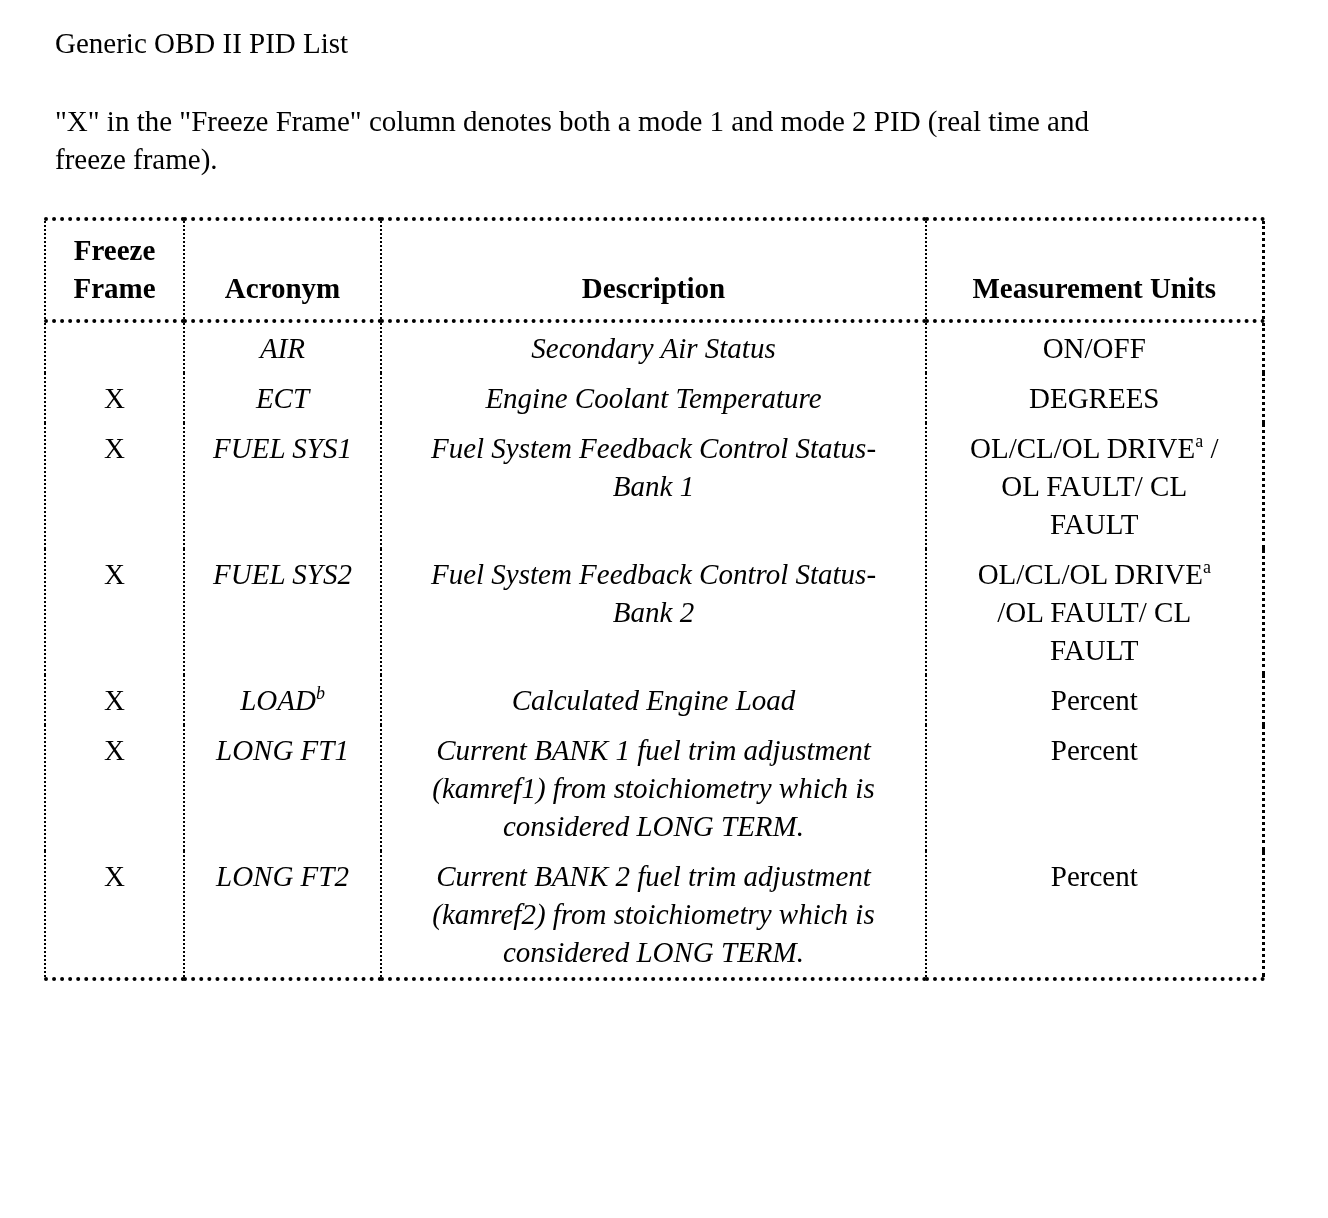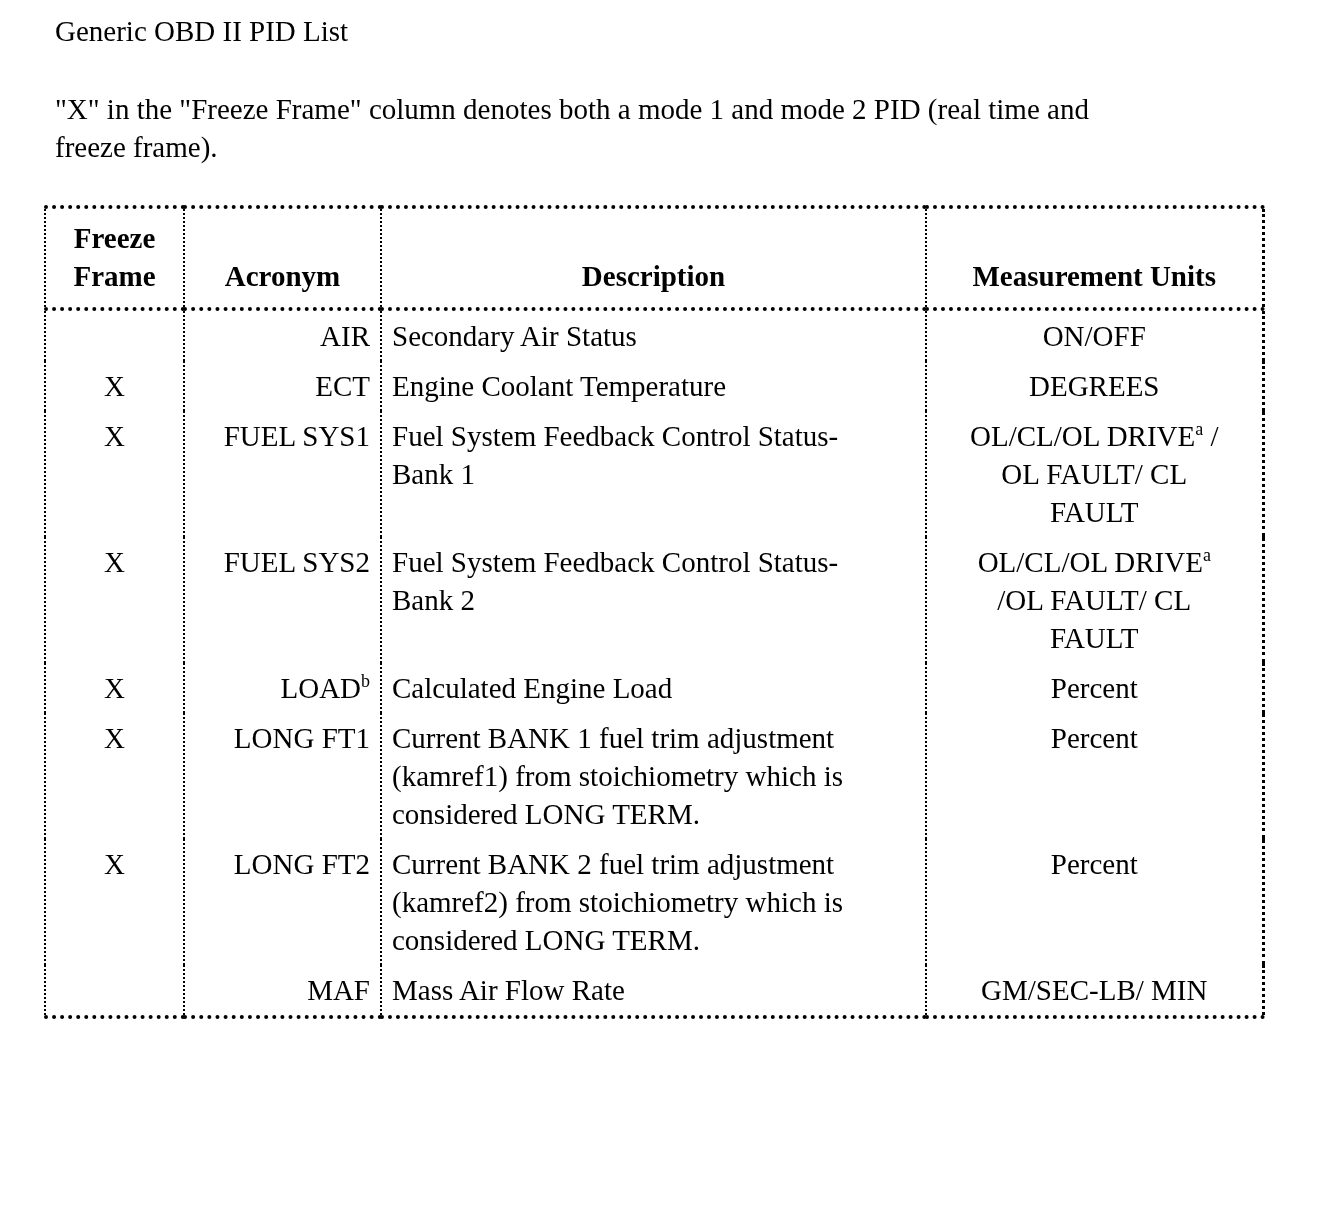--- a/index.html
+++ b/index.html
@@ -8,21 +8,21 @@
     background: #ffffff;
     color: #000000;
   }
   body {
     width: 1328px;
     height: 1218px;
     font-family: "Liberation Serif", "DejaVu Serif", serif;
     overflow: hidden;
   }
   .doc-title {
-    margin: 12px 0 0 55px;
+    margin: 24px 0 0 55px;
     font-size: 29px;
     line-height: 38px;
     font-weight: normal;
   }
   .intro {
     margin: 40px 55px 0 55px;
     font-size: 29px;
     line-height: 38px;
   }
   table.pid-table {
@@ -49,22 +49,22 @@
     border-left: 2px dotted #000;
   }
   th:first-child { border-left: none; }
   td {
     vertical-align: top;
     padding: 6px 10px;
     border-left: 2px dotted #000;
   }
   td:first-child { border-left: none; }
   .c-freeze { text-align: center; }
-  .c-acronym { text-align: right; }
-  .c-desc { text-align: left; }
+  .c-acronym { text-align: center; font-style: italic; }
+  .c-desc { text-align: center; font-style: italic; }
   .c-units { text-align: center; }
   sup {
     font-size: 0.62em;
     line-height: 0;
     vertical-align: super;
   }
 </style>
 </head>
 <body>
 
@@ -126,20 +126,14 @@
     <td class="c-acronym"><span>LONG FT1</span></td>
     <td class="c-desc"><span>Current BANK 1 fuel trim adjustment</span><br><span>(kamref1) from stoichiometry which is</span><br><span>considered LONG TERM.</span></td>
     <td class="c-units"><span>Percent</span></td>
   </tr>
       <tr>
     <td class="c-freeze">X</td>
     <td class="c-acronym"><span>LONG FT2</span></td>
     <td class="c-desc"><span>Current BANK 2 fuel trim adjustment</span><br><span>(kamref2) from stoichiometry which is</span><br><span>considered LONG TERM.</span></td>
     <td class="c-units"><span>Percent</span></td>
   </tr>
-      <tr>
-    <td class="c-freeze"></td>
-    <td class="c-acronym"><span>MAF</span></td>
-    <td class="c-desc"><span>Mass Air Flow Rate</span></td>
-    <td class="c-units"><span>GM/SEC-LB/ MIN</span></td>
-  </tr>
     </tbody>
 </table>
 
 </body></html>

